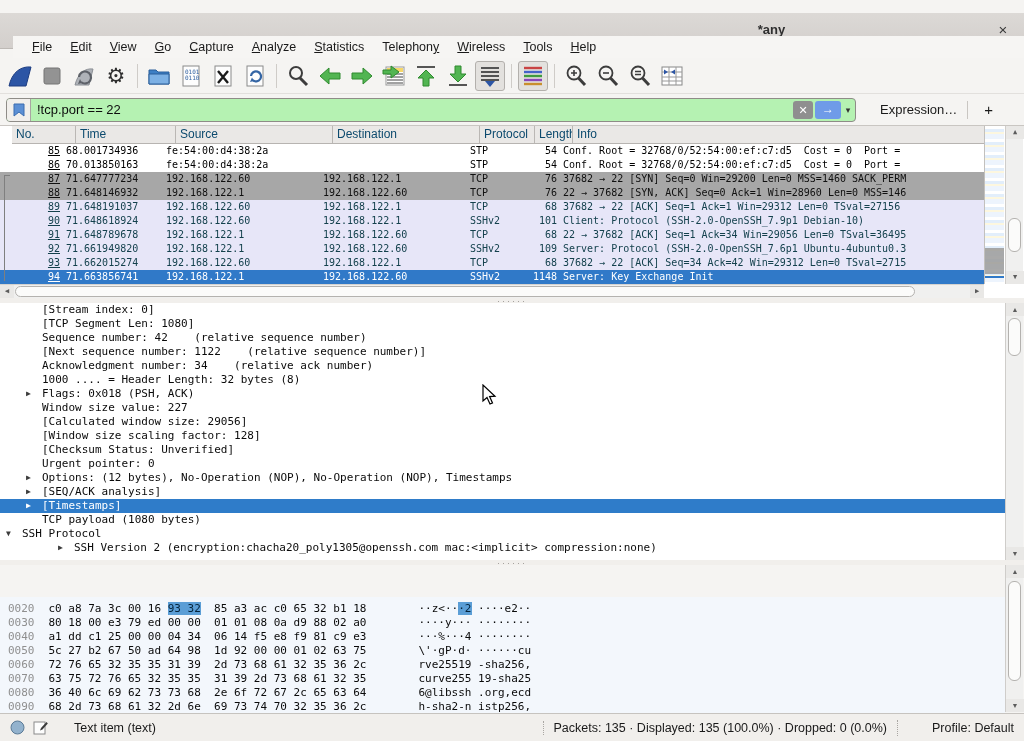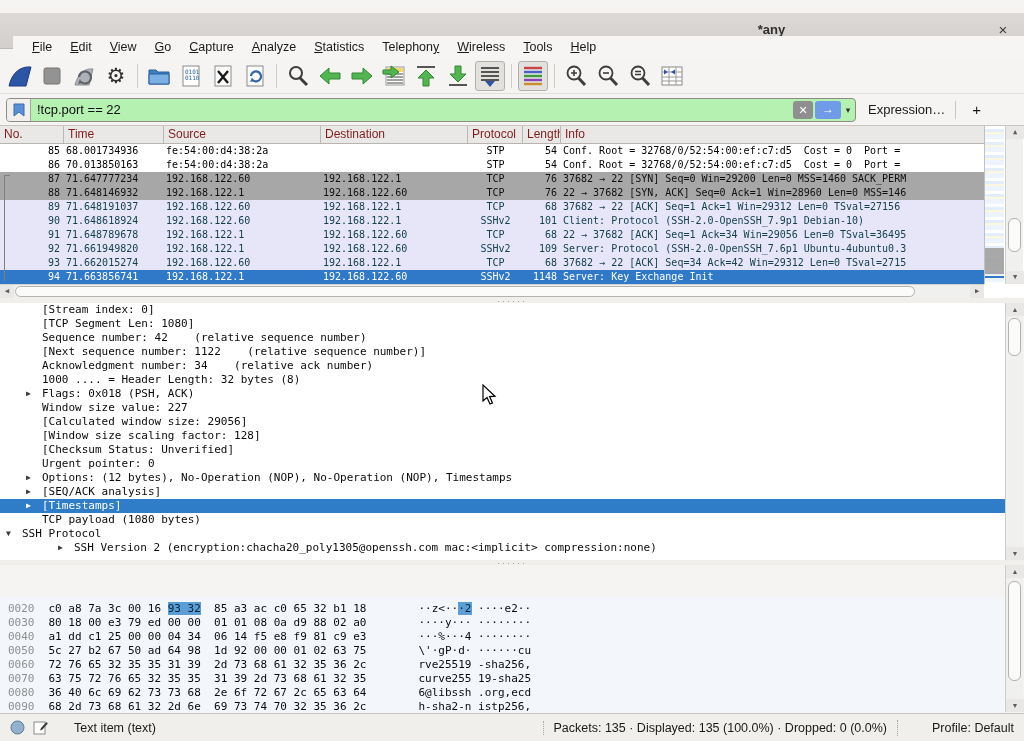--- a/index.html
+++ b/index.html
@@ -32,42 +32,42 @@
   .fwrap{display:flex;align-items:center;height:24px;flex:0 0 850px;
     border:1px solid #8f8c88;border-radius:4px;overflow:hidden;background:#b5f2b2;}
   .fbookmark{width:24px;height:24px;background:#f1efec;border-right:1px solid #a9a6a2;
     display:flex;align-items:center;justify-content:center;}
   .finput{flex:1;font-size:13px;color:#0d0d0d;padding-left:6px;white-space:pre;}
   .fclear{width:20px;height:18px;background:#8f8f8f;border-radius:3px;color:#fff;
     font-size:11px;line-height:18px;text-align:center;margin-right:2px;}
   .fapply{width:26px;height:18px;background:#6f9be8;border-radius:3px;color:#fff;
     font-size:12px;line-height:17px;text-align:center;}
   .fcaret{width:14px;text-align:center;font-size:9px;color:#333;}
-  .fexpr{font-size:13px;color:#1a1a1a;margin-left:12px;}
+  .fexpr{font-size:13px;color:#1a1a1a;margin-left:24px;}
   .fsep{width:1px;height:18px;background:#c9c6c2;margin:0 10px;}
   .fadd{font-size:15px;color:#1a1a1a;padding:0 6px;}
   
   .plist{position:absolute;left:0;top:126px;width:1024px;height:172px;background:#fff;
     font-family:"DejaVu Sans Mono",monospace;font-size:10px;}
-  .phead{position:absolute;left:0;top:0;width:984px;height:18px;background:#eae8e6;
+  .phead{position:absolute;left:12px;top:0;width:984px;height:18px;background:#eae8e6;
     border-bottom:1px solid #b7b4b1;display:flex;
-    font-family:"Liberation Sans",sans-serif;font-size:12px;color:#7f1d1d;}
+    font-family:"Liberation Sans",sans-serif;font-size:12px;color:#0c4a6e;}
   .phc{border-right:1px solid #bab7b4;padding:1px 0 0 4px;overflow:hidden;white-space:nowrap;}
   .prows{position:absolute;left:0;top:18px;width:984px;}
   .prow{display:flex;height:14px;line-height:14px;white-space:pre;overflow:hidden;}
   .prow.stp{background:#ffffff;color:#000;}
   .prow.gray{background:#a7a7a7;color:#101010;}
   .prow.lav{background:#e7e6f8;color:#14414d;}
   .prow.sel{background:#3079c8;color:#ffffff;}
   .c{overflow:hidden;flex:0 0 auto;padding-left:4px;}
-  .c.no{flex-basis:62px;text-align:right;padding-right:2px;}
+  .c.no{flex-basis:62px;text-align:right;padding-right:2px;text-decoration:underline;}
   .c.time{flex-basis:100px;}
   .c.src{flex-basis:157px;}
   .c.dst{flex-basis:147px;}
-  .c.proto{flex-basis:55px;text-align:center;}
+  .c.proto{flex-basis:55px;}
   .c.len{flex-basis:38px;text-align:right;padding-right:2px;}
   .c.info{flex:1 1 auto;}
   .bracket{position:absolute;left:4px;top:49px;width:6px;height:106px;
     border-left:1px solid #7f7f7f;border-top:1px solid #7f7f7f;}
   .minimap{position:absolute;left:984px;top:0;width:20px;height:158px;
     border-left:1px solid #c2c0bd;background:repeating-linear-gradient(to bottom,
       #ffffff 0 3px,#e2eefb 3px 6px,#fdf7df 6px 8px,#edf4fd 8px 13px);}
   .mm-ind{position:absolute;left:0;top:122px;width:19px;height:26px;background:#9a9a9a;opacity:.85;}
   .mm-line{position:absolute;left:0;top:150px;width:19px;height:2px;background:#3079c8;}
   

